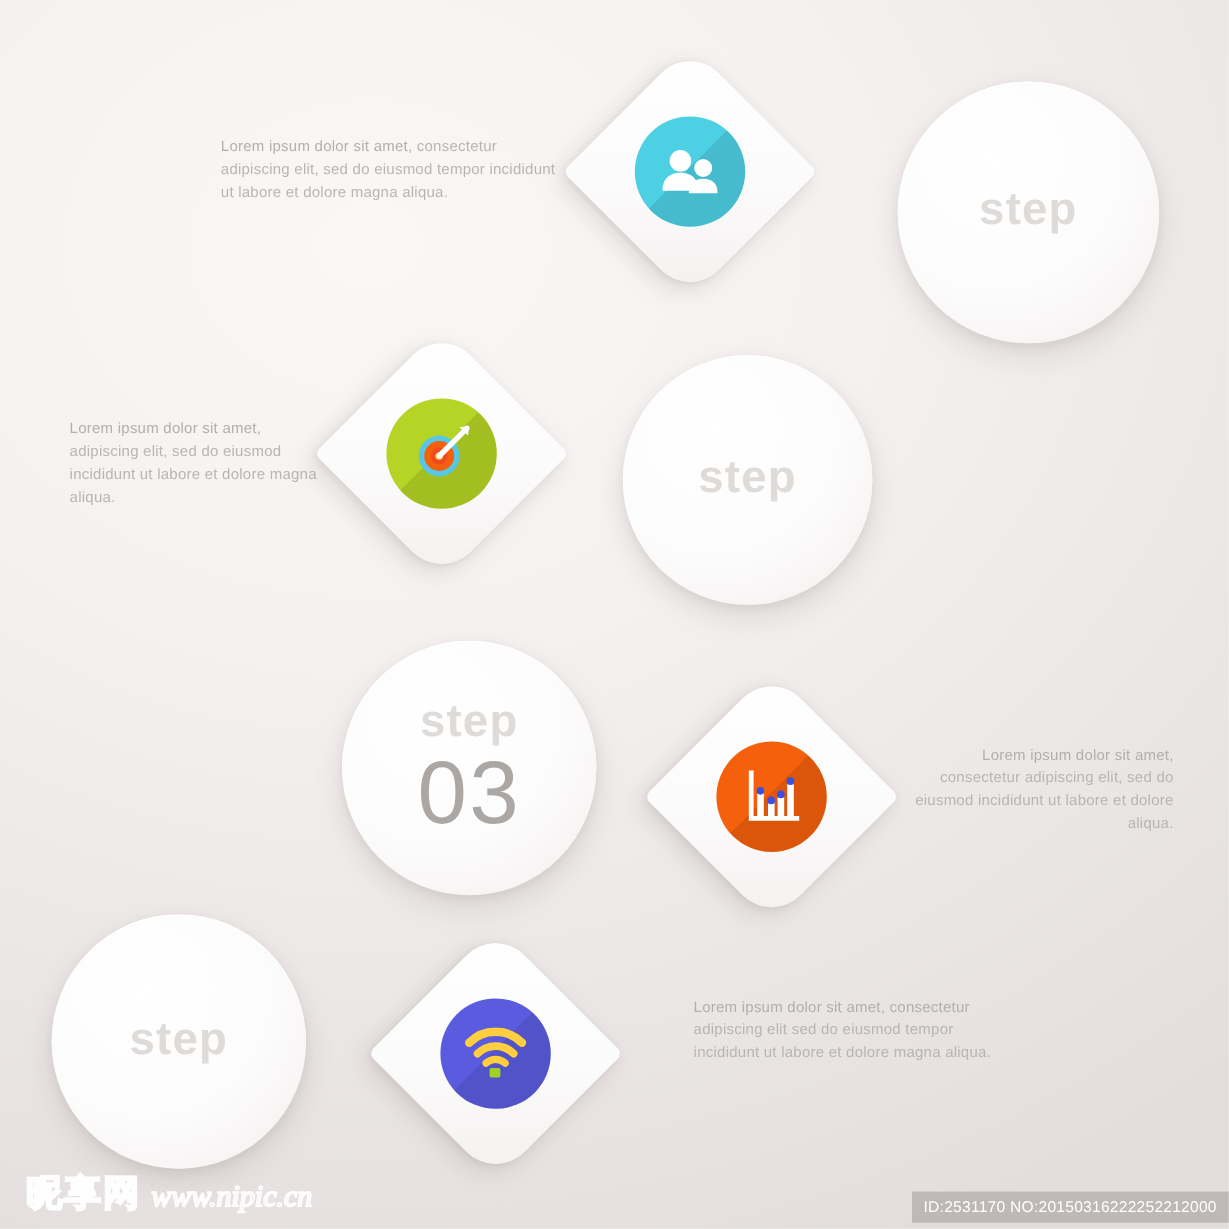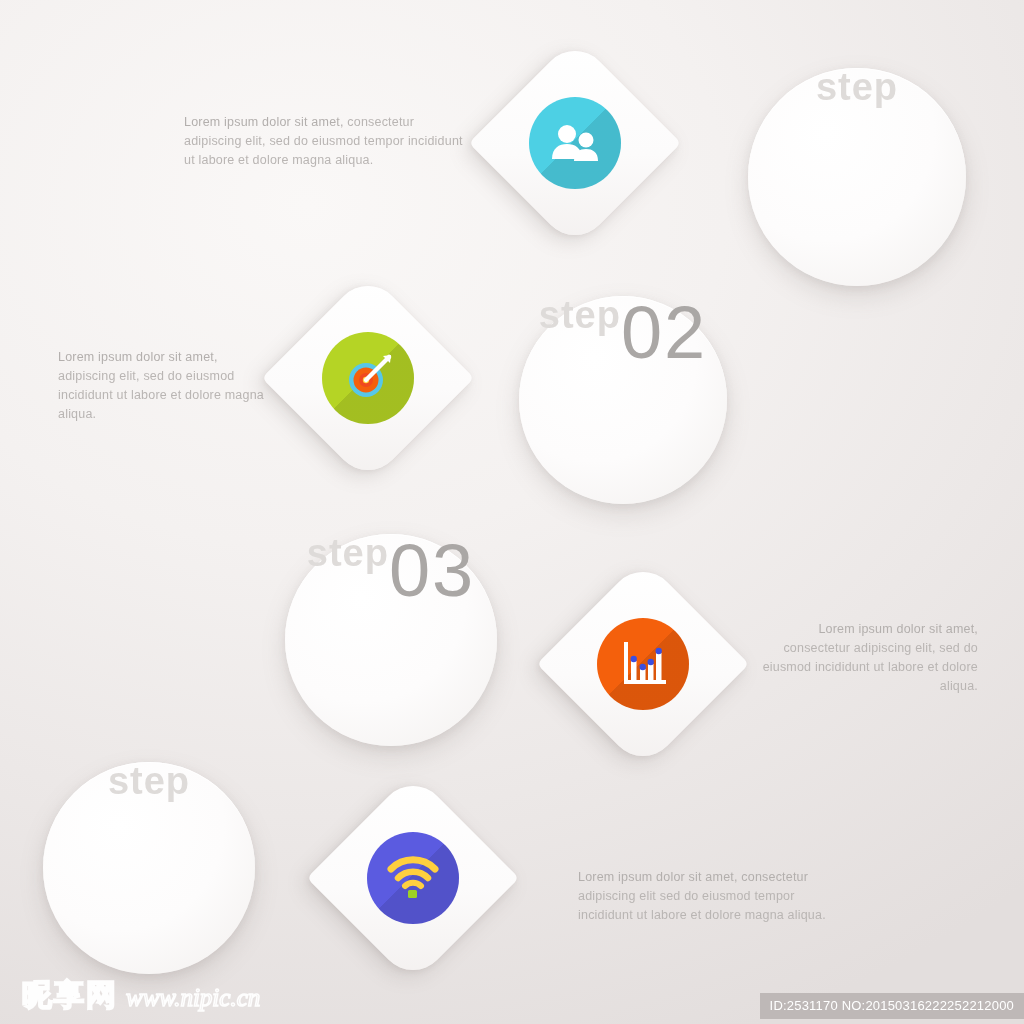--- a/index.html
+++ b/index.html
@@ -16,21 +16,22 @@
   
   .step-circle {
     position:absolute;
     border-radius:50%;
     background: radial-gradient(circle at 36% 30%, #ffffff 0%, #fdfcfc 52%, #f6f4f3 82%, #efebea 100%);
     box-shadow:
       0 10px 24px rgba(120,110,105,0.18),
       0 3px 8px rgba(120,110,105,0.10),
       inset 0 1px 0 rgba(255,255,255,0.9);
     display:flex;
-    flex-direction:row;
+    flex-direction:column;
+    align-items:center;
     justify-content:center;
   }
   .step-word {
     font-size:38px;
     font-weight:bold;
     letter-spacing:1px;
     color:#dedbd9;
     line-height:1;
     margin-bottom:4px;
   }
@@ -163,21 +164,20 @@
           <circle cx="27" cy="31" r="3.2" fill="#ffd23b"></circle>
           <path d="M27 31 L50 8" stroke="#ffffff" stroke-width="4.5" stroke-linecap="round"></path>
           <path d="M44 7 L52 6 L51 14 Z" fill="#ffffff"></path>
         </svg>
       </div>
     </div>
   </div>
 
   <div class="step-circle" style="left:519px; top:296px; width:208px; height:208px;">
     <span class="step-word">step</span>
-    <span class="step-num">02</span>
   </div>
 
   <div class="step-circle" style="left:285px; top:534px; width:212px; height:212px;">
     <span class="step-word">step</span>
     <span class="step-num">03</span>
   </div>
 
   <div class="leaf" style="left:568px; top:589px;">
     <div class="leaf-inner">
       <div class="icon-disc" style="background:#f4600c;">
@@ -213,21 +213,21 @@
         <svg width="54" height="44" viewBox="0 0 54 44">
           <path d="M5 13 A31 31 0 0 1 49 13" stroke="#ffcf3f" stroke-width="7" fill="none" stroke-linecap="round"></path>
           <path d="M12 22 A21 21 0 0 1 42 22" stroke="#ffcf3f" stroke-width="6.5" fill="none" stroke-linecap="round"></path>
           <path d="M19 30 A11.5 11.5 0 0 1 35 30" stroke="#ffcf3f" stroke-width="6" fill="none" stroke-linecap="round"></path>
           <rect x="22" y="34" width="9" height="8" rx="1.5" fill="#9ed124"></rect>
         </svg>
       </div>
     </div>
   </div>
 
-  <div class="txt" style="left:578px; top:868px; width:270px;">
+  <div class="txt" style="left:578px; top:830px; width:270px;">
     <span class="lead">Lorem ipsum dolor sit amet, consectetur</span>
     <span>adipiscing elit sed do eiusmod tempor incididunt ut labore et dolore magna aliqua.</span>
   </div>
 
   <div class="wm-left">
     <span class="wm-cn">昵享网</span>
     <span class="wm-url">www.nipic.cn</span>
   </div>
 
   <div class="wm-id">ID:2531170 NO:20150316222252212000</div>

